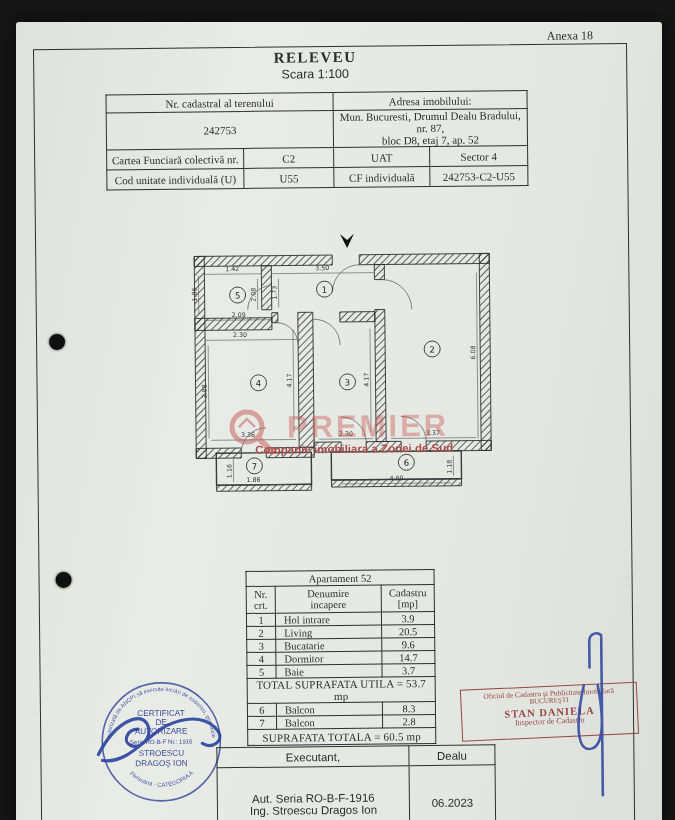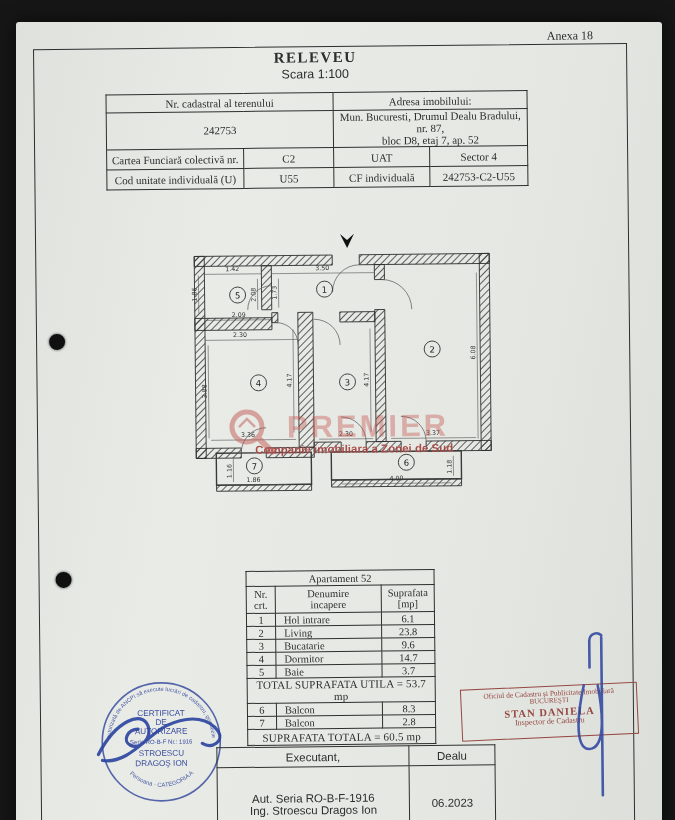--- a/index.html
+++ b/index.html
@@ -225,32 +225,32 @@
         </colgroup>
     <tbody>
           <tr style="height:15px">
             <td colspan="3">Apartament 52</td>
           </tr>
     <tr style="height:27px">
       <td class="pre">Nr.
 crt.</td>
       <td class="pre">Denumire
 incapere</td>
-      <td class="pre">Suprafata
+      <td class="pre">Cadastru
 [mp]</td>
     </tr>
     <tr style="height:13px">
       <td>1</td>
       <td class="nm">Hol intrare</td>
-      <td>6.1</td>
+      <td>3.9</td>
     </tr>
     <tr style="height:13px">
       <td>2</td>
       <td class="nm">Living</td>
-      <td>23.8</td>
+      <td>20.5</td>
     </tr>
     <tr style="height:13px">
       <td>3</td>
       <td class="nm">Bucatarie</td>
       <td>9.6</td>
     </tr>
     <tr style="height:13px">
       <td>4</td>
       <td class="nm">Dormitor</td>
       <td>14.7</td>

